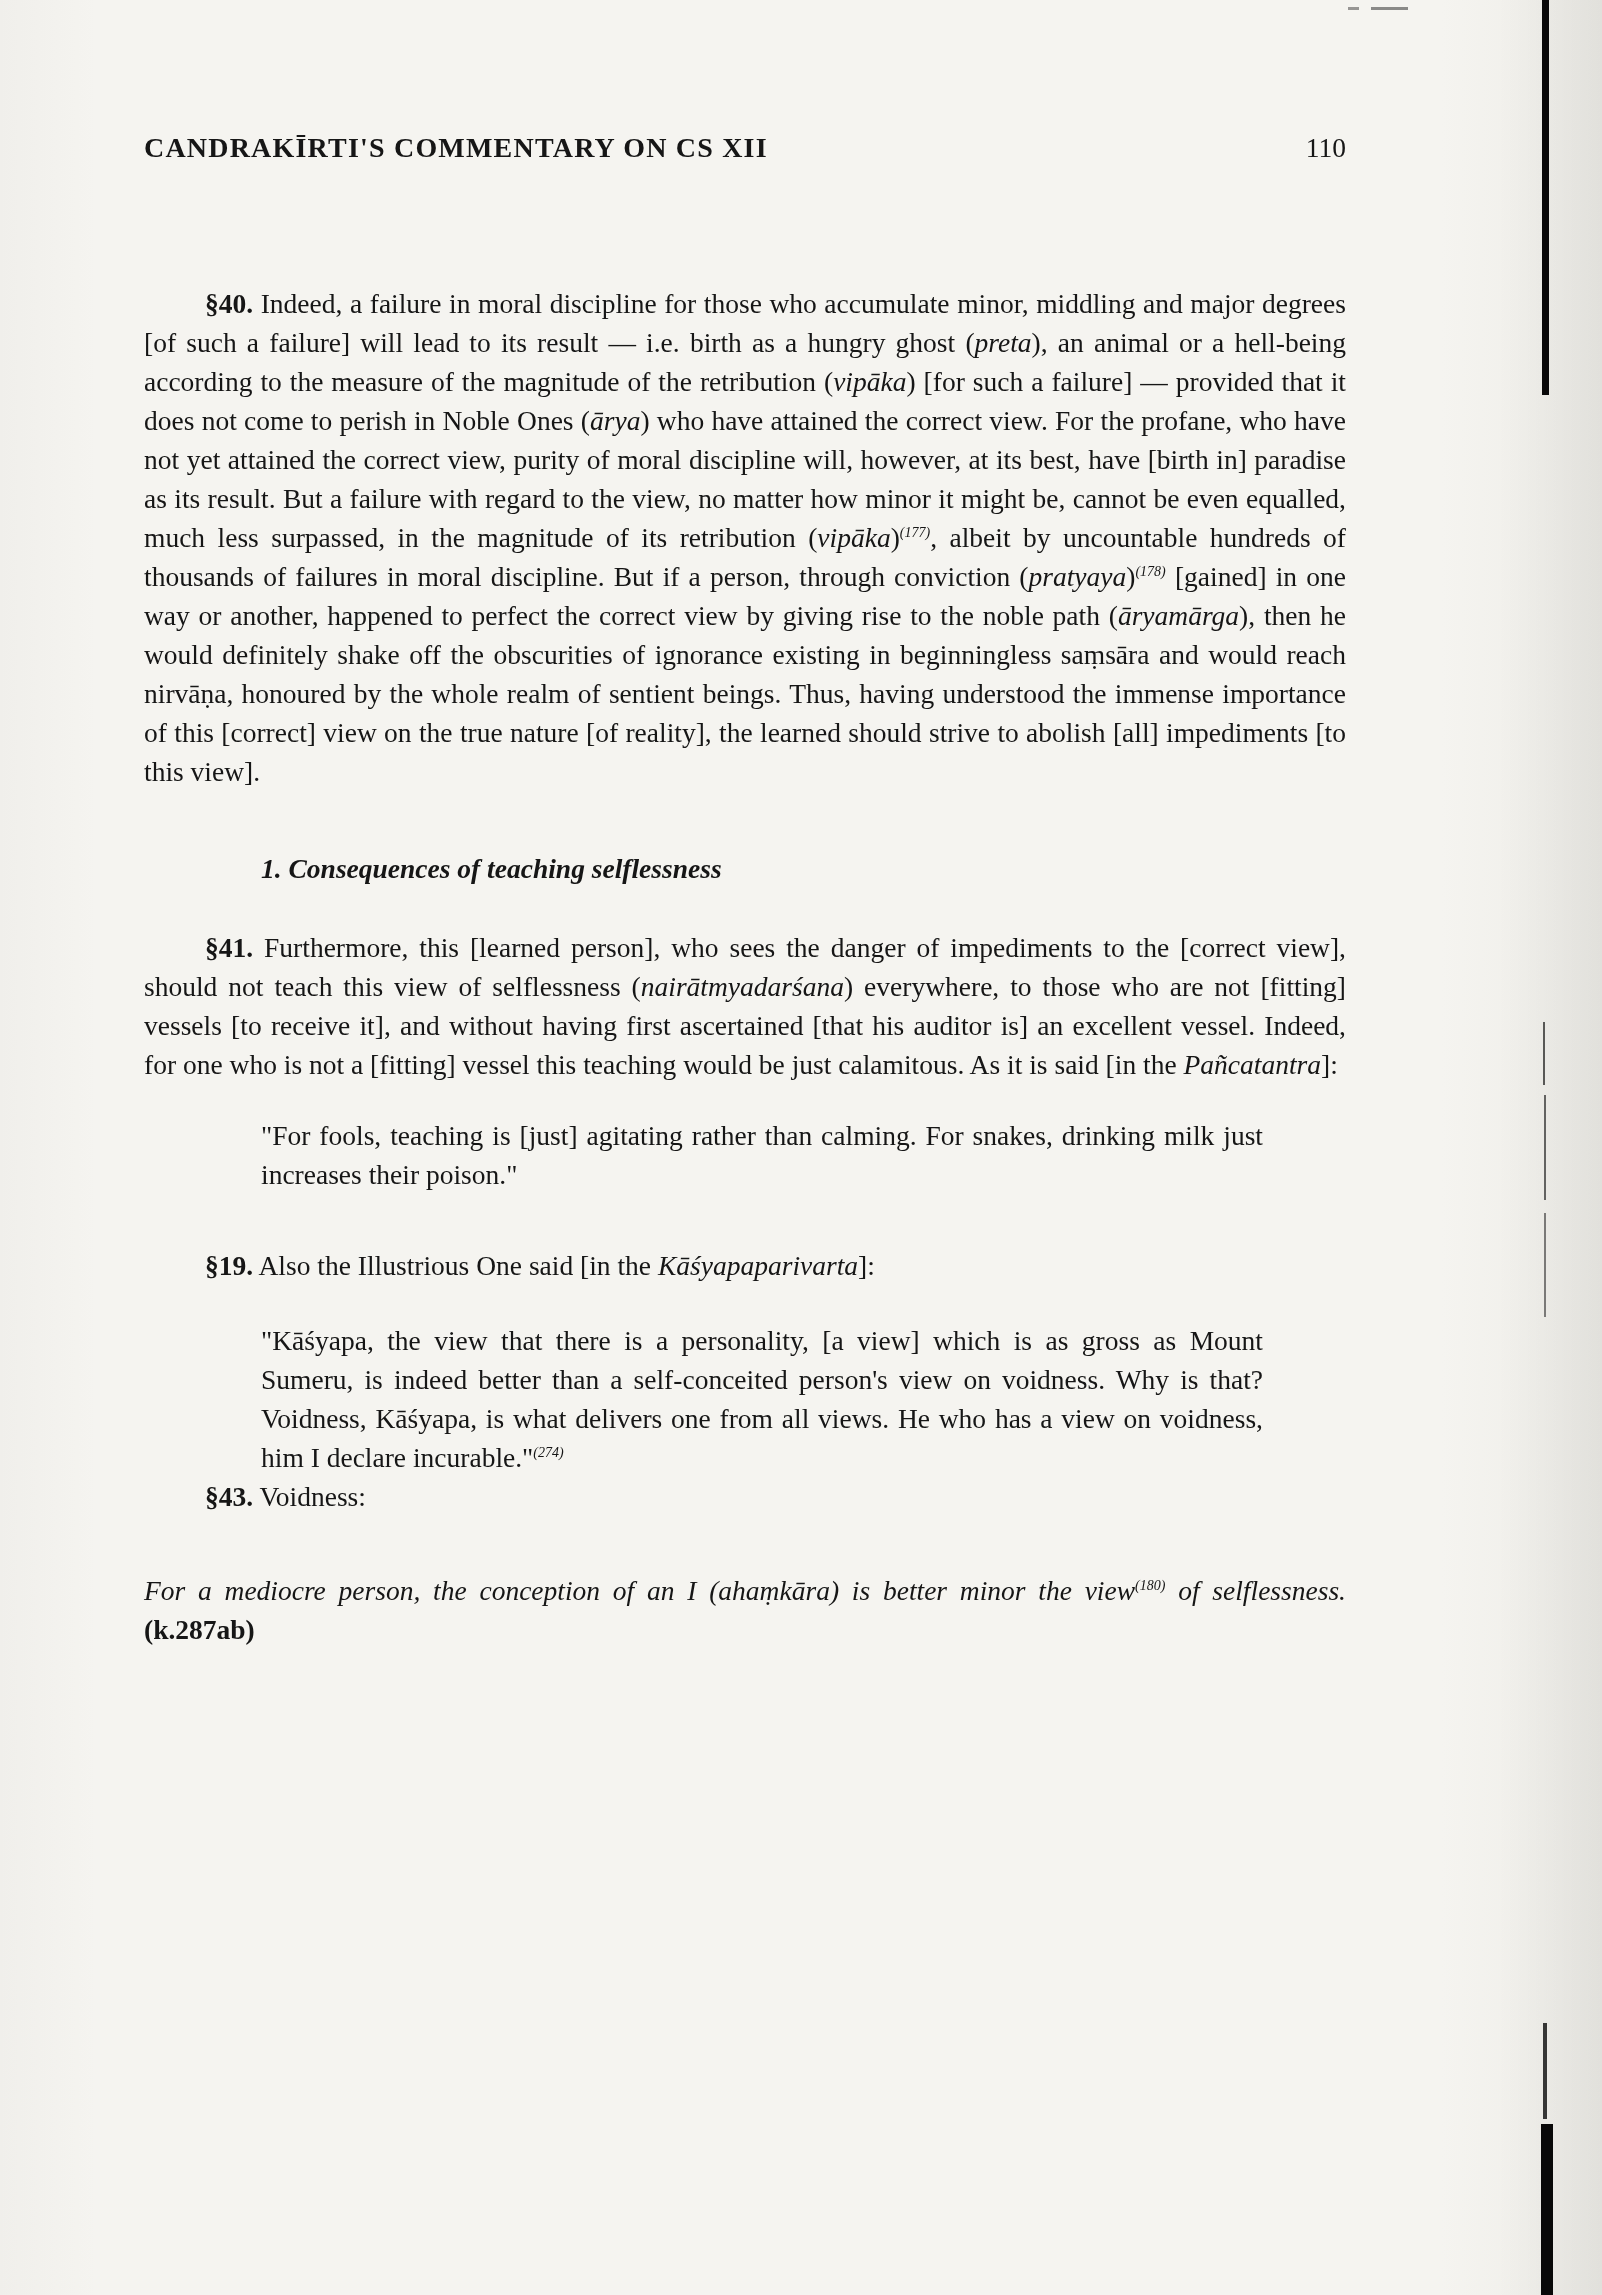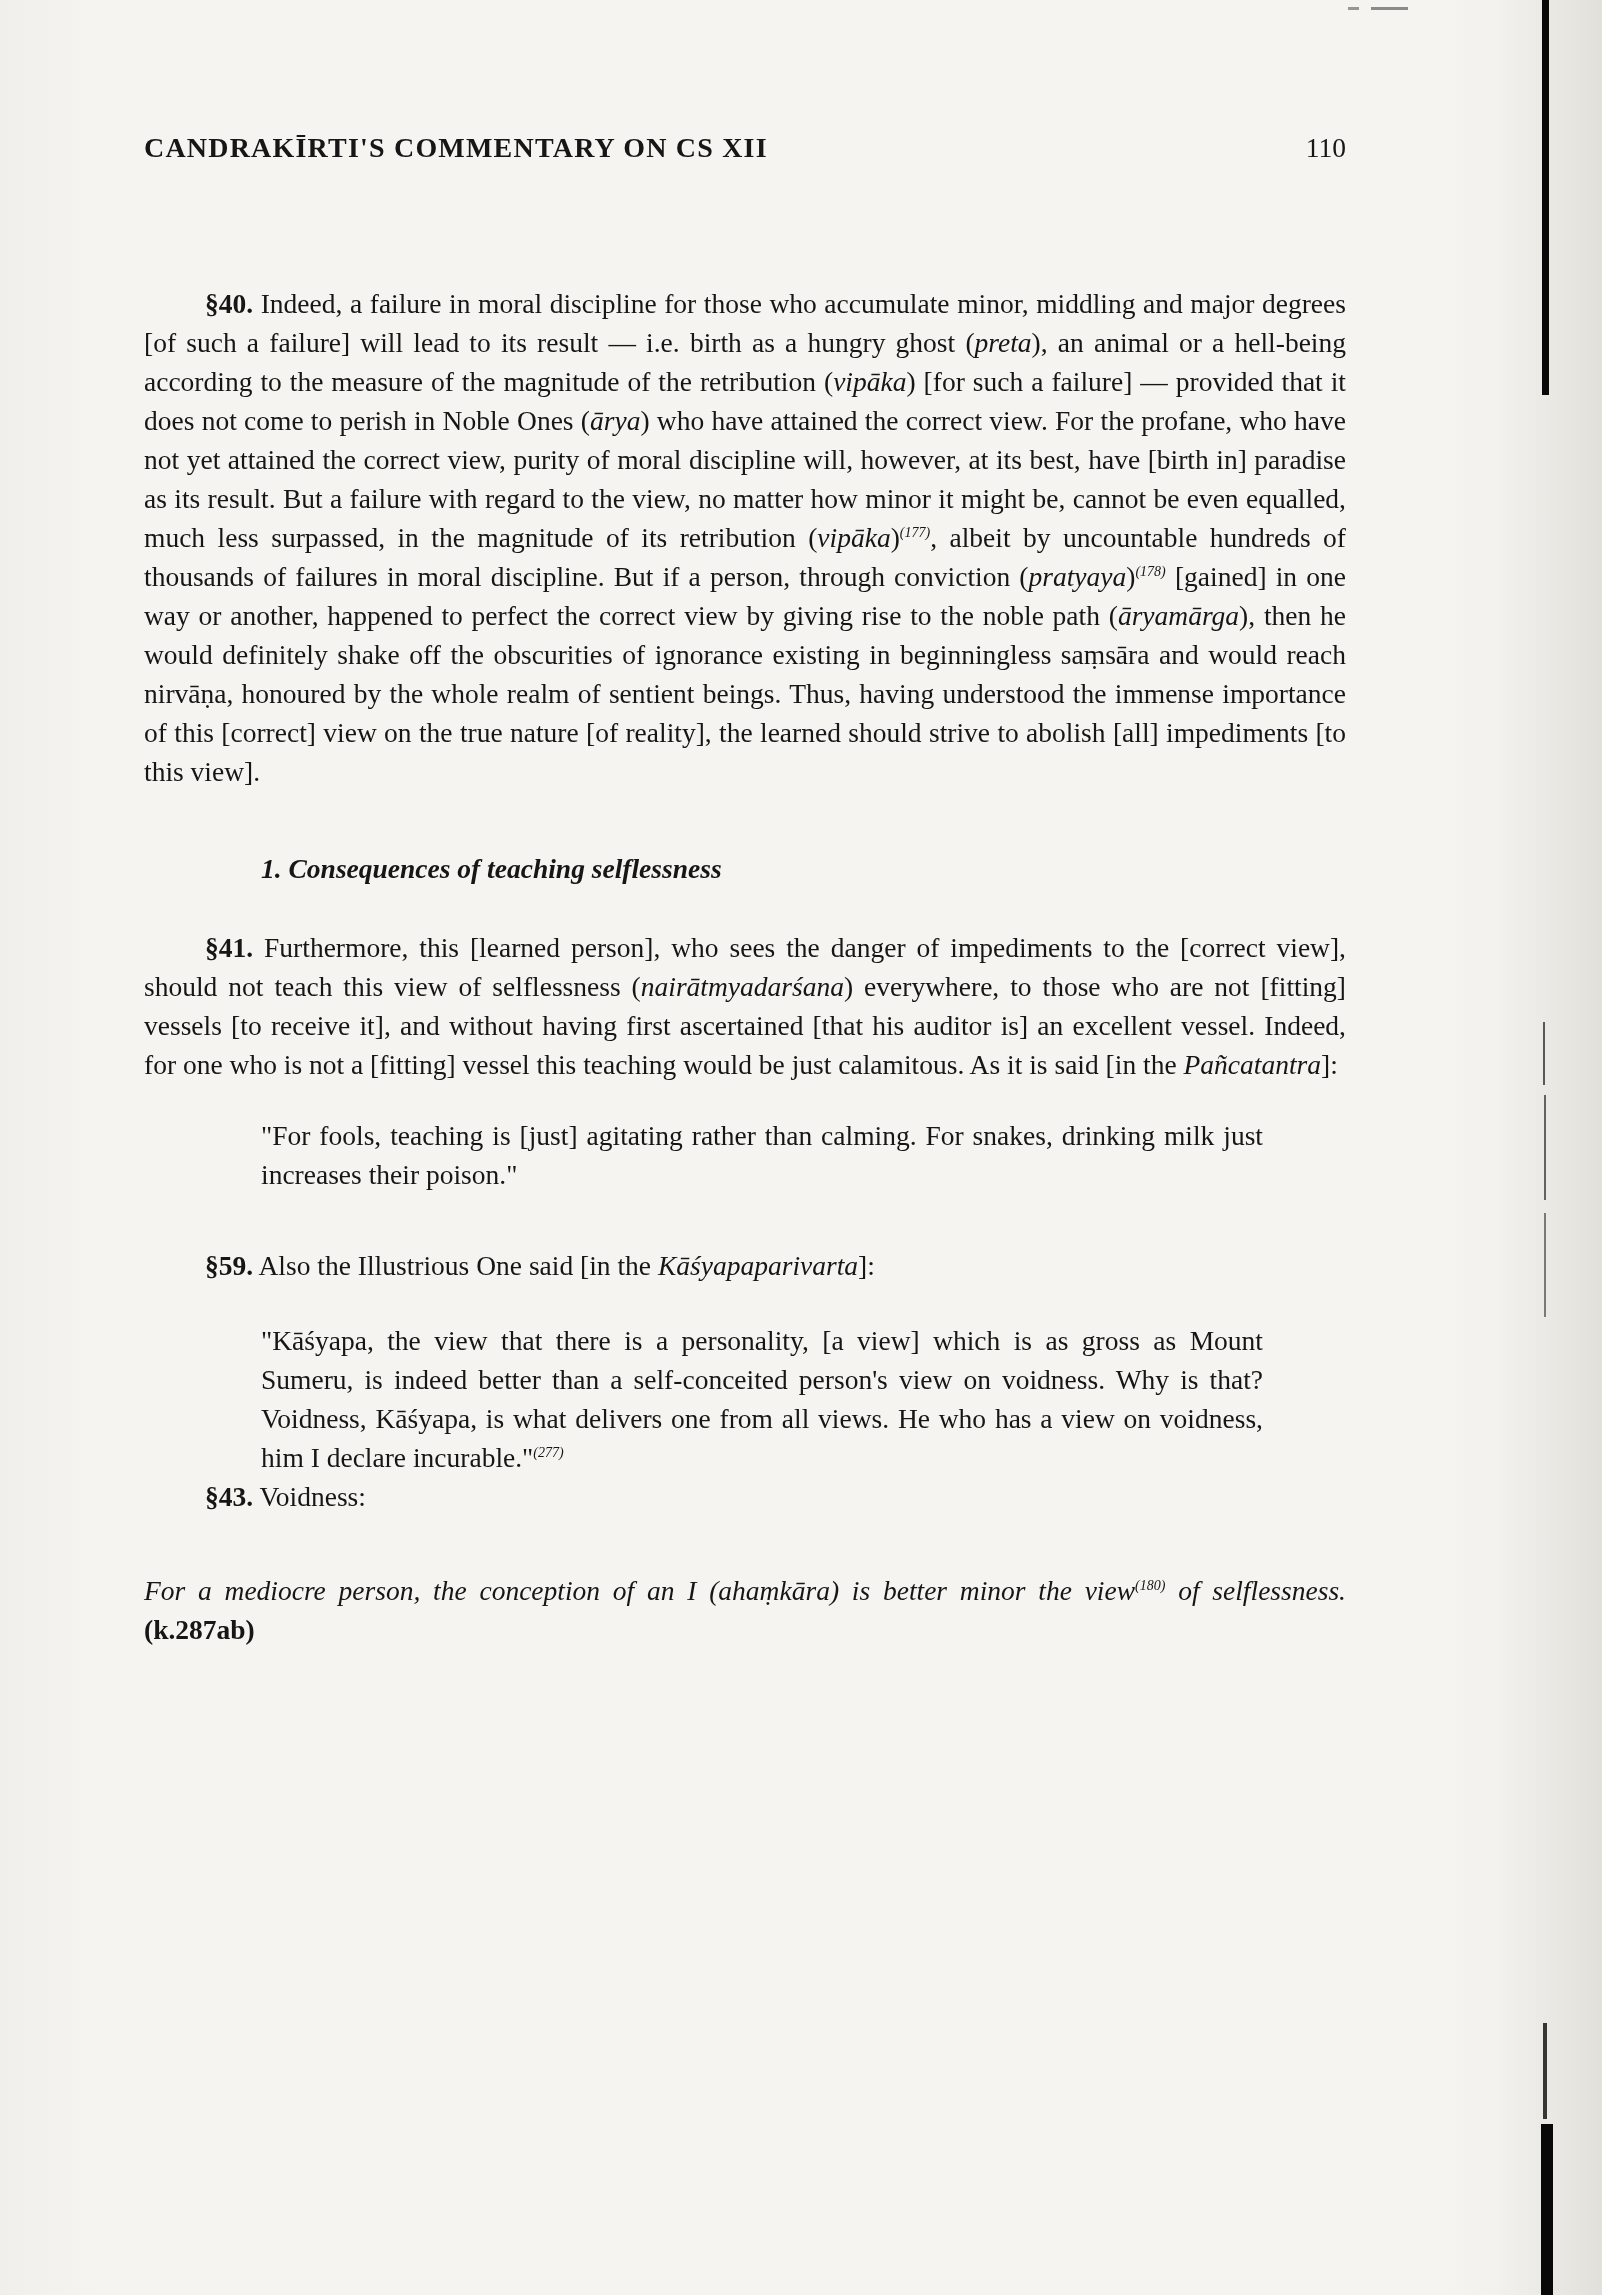--- a/index.html
+++ b/index.html
@@ -107,22 +107,22 @@
     <header class="running-header">
       <div class="header-title">CANDRAKĪRTI'S COMMENTARY ON CS XII</div>
       <div class="header-page-number">110</div>
     </header>
 
     <main class="content">
         <p class="blk k-paragraph"><span class="b">§40.</span><span> Indeed, a failure in moral discipline for those who accumulate minor, middling and major degrees [of such a failure] will lead to its result — i.e. birth as a hungry ghost (</span><span class="i">preta</span><span>), an animal or a hell-being according to the measure of the magnitude of the retribution (</span><span class="i">vipāka</span><span>) [for such a failure] — provided that it does not come to perish in Noble Ones (</span><span class="i">ārya</span><span>) who have attained the correct view. For the profane, who have not yet attained the correct view, purity of moral discipline will, however, at its best, have [birth in] paradise as its result. But a failure with regard to the view, no matter how minor it might be, cannot be even equalled, much less surpassed, in the magnitude of its retribution (</span><span class="i">vipāka</span><span>)</span><sup class="sp i">(177)</sup><span>, albeit by uncountable hundreds of thousands of failures in moral discipline. But if a person, through conviction (</span><span class="i">pratyaya</span><span>)</span><sup class="sp i">(178)</sup><span> [gained] in one way or another, happened to perfect the correct view by giving rise to the noble path (</span><span class="i">āryamārga</span><span>), then he would definitely shake off the obscurities of ignorance existing in beginningless saṃsāra and would reach nirvāṇa, honoured by the whole realm of sentient beings. Thus, having understood the immense importance of this [correct] view on the true nature [of reality], the learned should strive to abolish [all] impediments [to this view].</span></p>
         <p class="blk k-subsection-heading"><span class="b i">1. Consequences of teaching selflessness</span></p>
         <p class="blk k-paragraph"><span class="b">§41.</span><span> Furthermore, this [learned person], who sees the danger of impediments to the [correct view], should not teach this view of selflessness (</span><span class="i">nairātmyadarśana</span><span>) everywhere, to those who are not [fitting] vessels [to receive it], and without having first ascertained [that his auditor is] an excellent vessel. Indeed, for one who is not a [fitting] vessel this teaching would be just calamitous. As it is said [in the </span><span class="i">Pañcatantra</span><span>]:</span></p>
         <p class="blk k-block-quote"><span>"For fools, teaching is [just] agitating rather than calming. For snakes, drinking milk just increases their poison."</span></p>
-        <p class="blk k-paragraph"><span class="b">§59.</span><span> Also the Illustrious One said [in the </span><span class="i">Kāśyapaparivarta</span><span>]:</span></p>
-        <p class="blk k-block-quote"><span>"Kāśyapa, the view that there is a personality, [a view] which is as gross as Mount Sumeru, is indeed better than a self-conceited person's view on voidness. Why is that? Voidness, Kāśyapa, is what delivers one from all views. He who has a view on voidness, him I declare incurable."</span><sup class="sp i">(277)</sup></p>
+        <p class="blk k-paragraph"><span class="b">§19.</span><span> Also the Illustrious One said [in the </span><span class="i">Kāśyapaparivarta</span><span>]:</span></p>
+        <p class="blk k-block-quote"><span>"Kāśyapa, the view that there is a personality, [a view] which is as gross as Mount Sumeru, is indeed better than a self-conceited person's view on voidness. Why is that? Voidness, Kāśyapa, is what delivers one from all views. He who has a view on voidness, him I declare incurable."</span><sup class="sp i">(274)</sup></p>
         <p class="blk k-paragraph"><span class="b">§43.</span><span> Voidness:</span></p>
         <p class="blk k-verse"><span class="i">For a mediocre person, the conception of an I (ahaṃkāra) is better minor the view</span><sup class="sp i">(180)</sup><span class="i"> of selflessness. </span><span class="b">(k.287ab)</span></p>
       </main>
 
   </div>
 
   <div class="artifact art-top-right"></div>
   <div class="artifact art-mid-1"></div>
   <div class="artifact art-mid-2"></div>
   <div class="artifact art-mid-3"></div>

